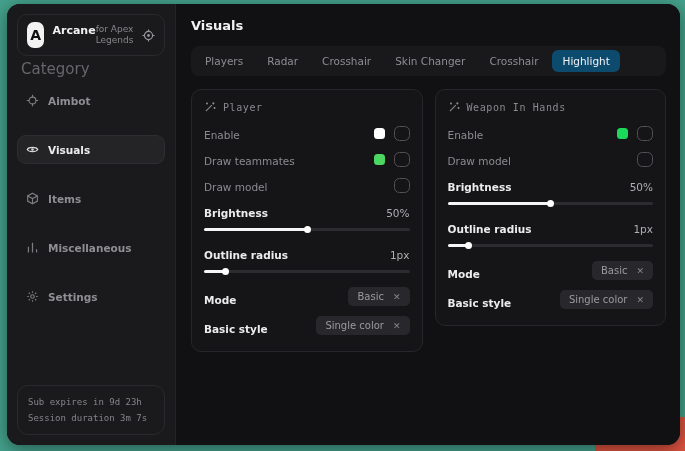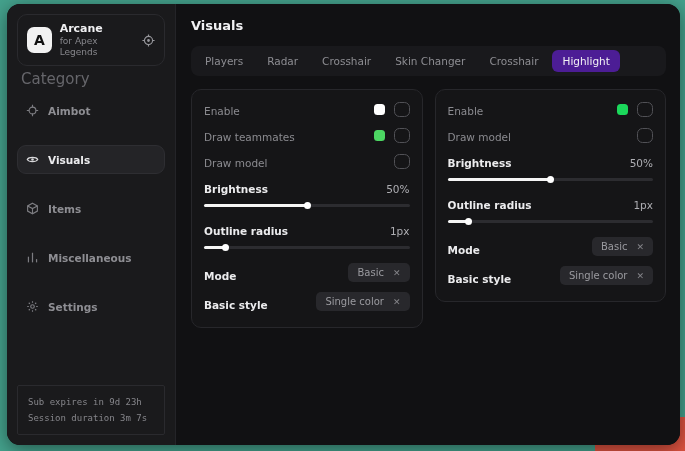--- a/index.html
+++ b/index.html
@@ -27,56 +27,56 @@
   }
   .app-card {
     border:1px solid #2a2a2e; border-radius:10px;
     padding:7px 9px; display:flex; align-items:center; gap:8px;
   }
   .logo {
     width:26px; height:26px; border-radius:7px; background:#f2f2f2;
     color:#111; font-weight:bold; font-size:14px;
     display:flex; align-items:center; justify-content:center;
   }
-  .app-meta { display:flex; flex-direction:column; line-height:1.25; }
+  .app-meta { display:flex; flex-direction:row; line-height:1.25; }
   .app-name { color:#f0f0f2; font-size:11px; font-weight:bold; }
   .app-sub  { color:#87878c; font-size:9px; }
   .target-btn { margin-left:auto; color:#97979c; display:flex; }
   .cat-label { color:#66666b; font-size:15px; margin:4px 0 8px 4px; }
   .nav { display:flex; flex-direction:column; gap:20px;font-weight:bold; }
   .nav-item {
     display:flex; align-items:center; gap:9px;
     padding:8px 9px; border-radius:9px;
     color:#8e8e93; font-size:10.5px; cursor:default;
   }
   .nav-item .nicon { display:flex; color:#7d7d82; }
   .nav-item.active {
     background:#242427; border:1px solid #2e2e32;
     color:#ececee; padding:7px 8px;
   }
   .nav-item.active .nicon { color:#d8d8da; }
   .sub-box {
     position:absolute; left:10px; right:10px; bottom:10px;
-    border:1px solid #2a2a2e; border-radius:2px;
+    border:1px solid #2a2a2e; border-radius:11px;
     padding:8px 10px;
     font-family:"DejaVu Sans Mono","Liberation Mono",monospace;
     font-size:9px; color:#86868b; line-height:1.8;
   }
   
   .main { flex:1; padding:14px 14px 0 15px; background:#111113; }
   .page-title { color:#f2f2f4; font-size:13px; font-weight:bold; }
   .tabbar {
     margin-top:13px; background:#19191c; border-radius:8px;
     padding:4px; display:flex; gap:4px; align-items:center;
   }
   .tab {
     padding:5px 10px; border-radius:6px; font-size:10.5px;
     color:#8d8d92; white-space:nowrap; cursor:default;
   }
-  .tab.active { background:#4c1d95; color:#f2f2f4; }
+  .tab.active { background:#0c4a6e; color:#f2f2f4; }
   .panels { display:flex; gap:12px; margin-top:13px; align-items:flex-start; }
   .panel {
     flex:1; border:1px solid #27272b; border-radius:10px;
     background:#151517; padding:11px 12px 6px 12px;
   }
   .panel-head {
     display:flex; align-items:center; gap:7px;
     color:#8a8a8f; font-size:10px; letter-spacing:.6px;
     font-family:"DejaVu Sans Mono","Liberation Mono",monospace;
     margin-bottom:12px;
@@ -207,20 +207,29 @@
     <div class="tabbar" id="tabbar">
         <div class="tab">Players</div>
         <div class="tab">Radar</div>
         <div class="tab">Crosshair</div>
         <div class="tab">Skin Changer</div>
         <div class="tab">Crosshair</div>
         <div class="tab active">Highlight</div>
       </div>
     <div class="panels" id="panels">
         <div class="panel">
+          <div class="panel-head">
+            <span>
+              <svg width="12" height="12" viewBox="0 0 16 16" fill="none" stroke="currentColor" stroke-width="1.5">
+                <line x1="2.5" y1="13.5" x2="10.5" y2="5.5"></line>
+                <path d="M12.5 1.5 V4.5 M11 3 H14 M4 2 V4.5 M2.8 3.2 H5.2 M14 8 V10.5 M12.8 9.2 H15.2"></path>
+              </svg>
+            </span>
+            <span>Player</span>
+          </div>
           <div class="row">
             <span class="lab">Enable</span>
             <span class="ctrls">
               <span class="swatch" style="background: rgb(255, 255, 255);"></span>
               <span class="checkbox"></span>
             </span>
           </div>
           <div class="row">
             <span class="lab">Draw teammates</span>
             <span class="ctrls">
@@ -269,20 +278,29 @@
           </div>
           <div class="row">
             <span class="lab strong">Basic style</span>
             <span class="chip">
               <span>Single color</span>
               <span class="x">✕</span>
             </span>
           </div>
         </div>
         <div class="panel">
+          <div class="panel-head">
+            <span>
+              <svg width="12" height="12" viewBox="0 0 16 16" fill="none" stroke="currentColor" stroke-width="1.5">
+                <line x1="2.5" y1="13.5" x2="10.5" y2="5.5"></line>
+                <path d="M12.5 1.5 V4.5 M11 3 H14 M4 2 V4.5 M2.8 3.2 H5.2 M14 8 V10.5 M12.8 9.2 H15.2"></path>
+              </svg>
+            </span>
+            <span>Weapon In Hands</span>
+          </div>
           <div class="row">
             <span class="lab">Enable</span>
             <span class="ctrls">
               <span class="swatch" style="background: rgb(27, 216, 91);"></span>
               <span class="checkbox"></span>
             </span>
           </div>
           <div class="row">
             <span class="lab">Draw model</span>
             <span class="ctrls">

